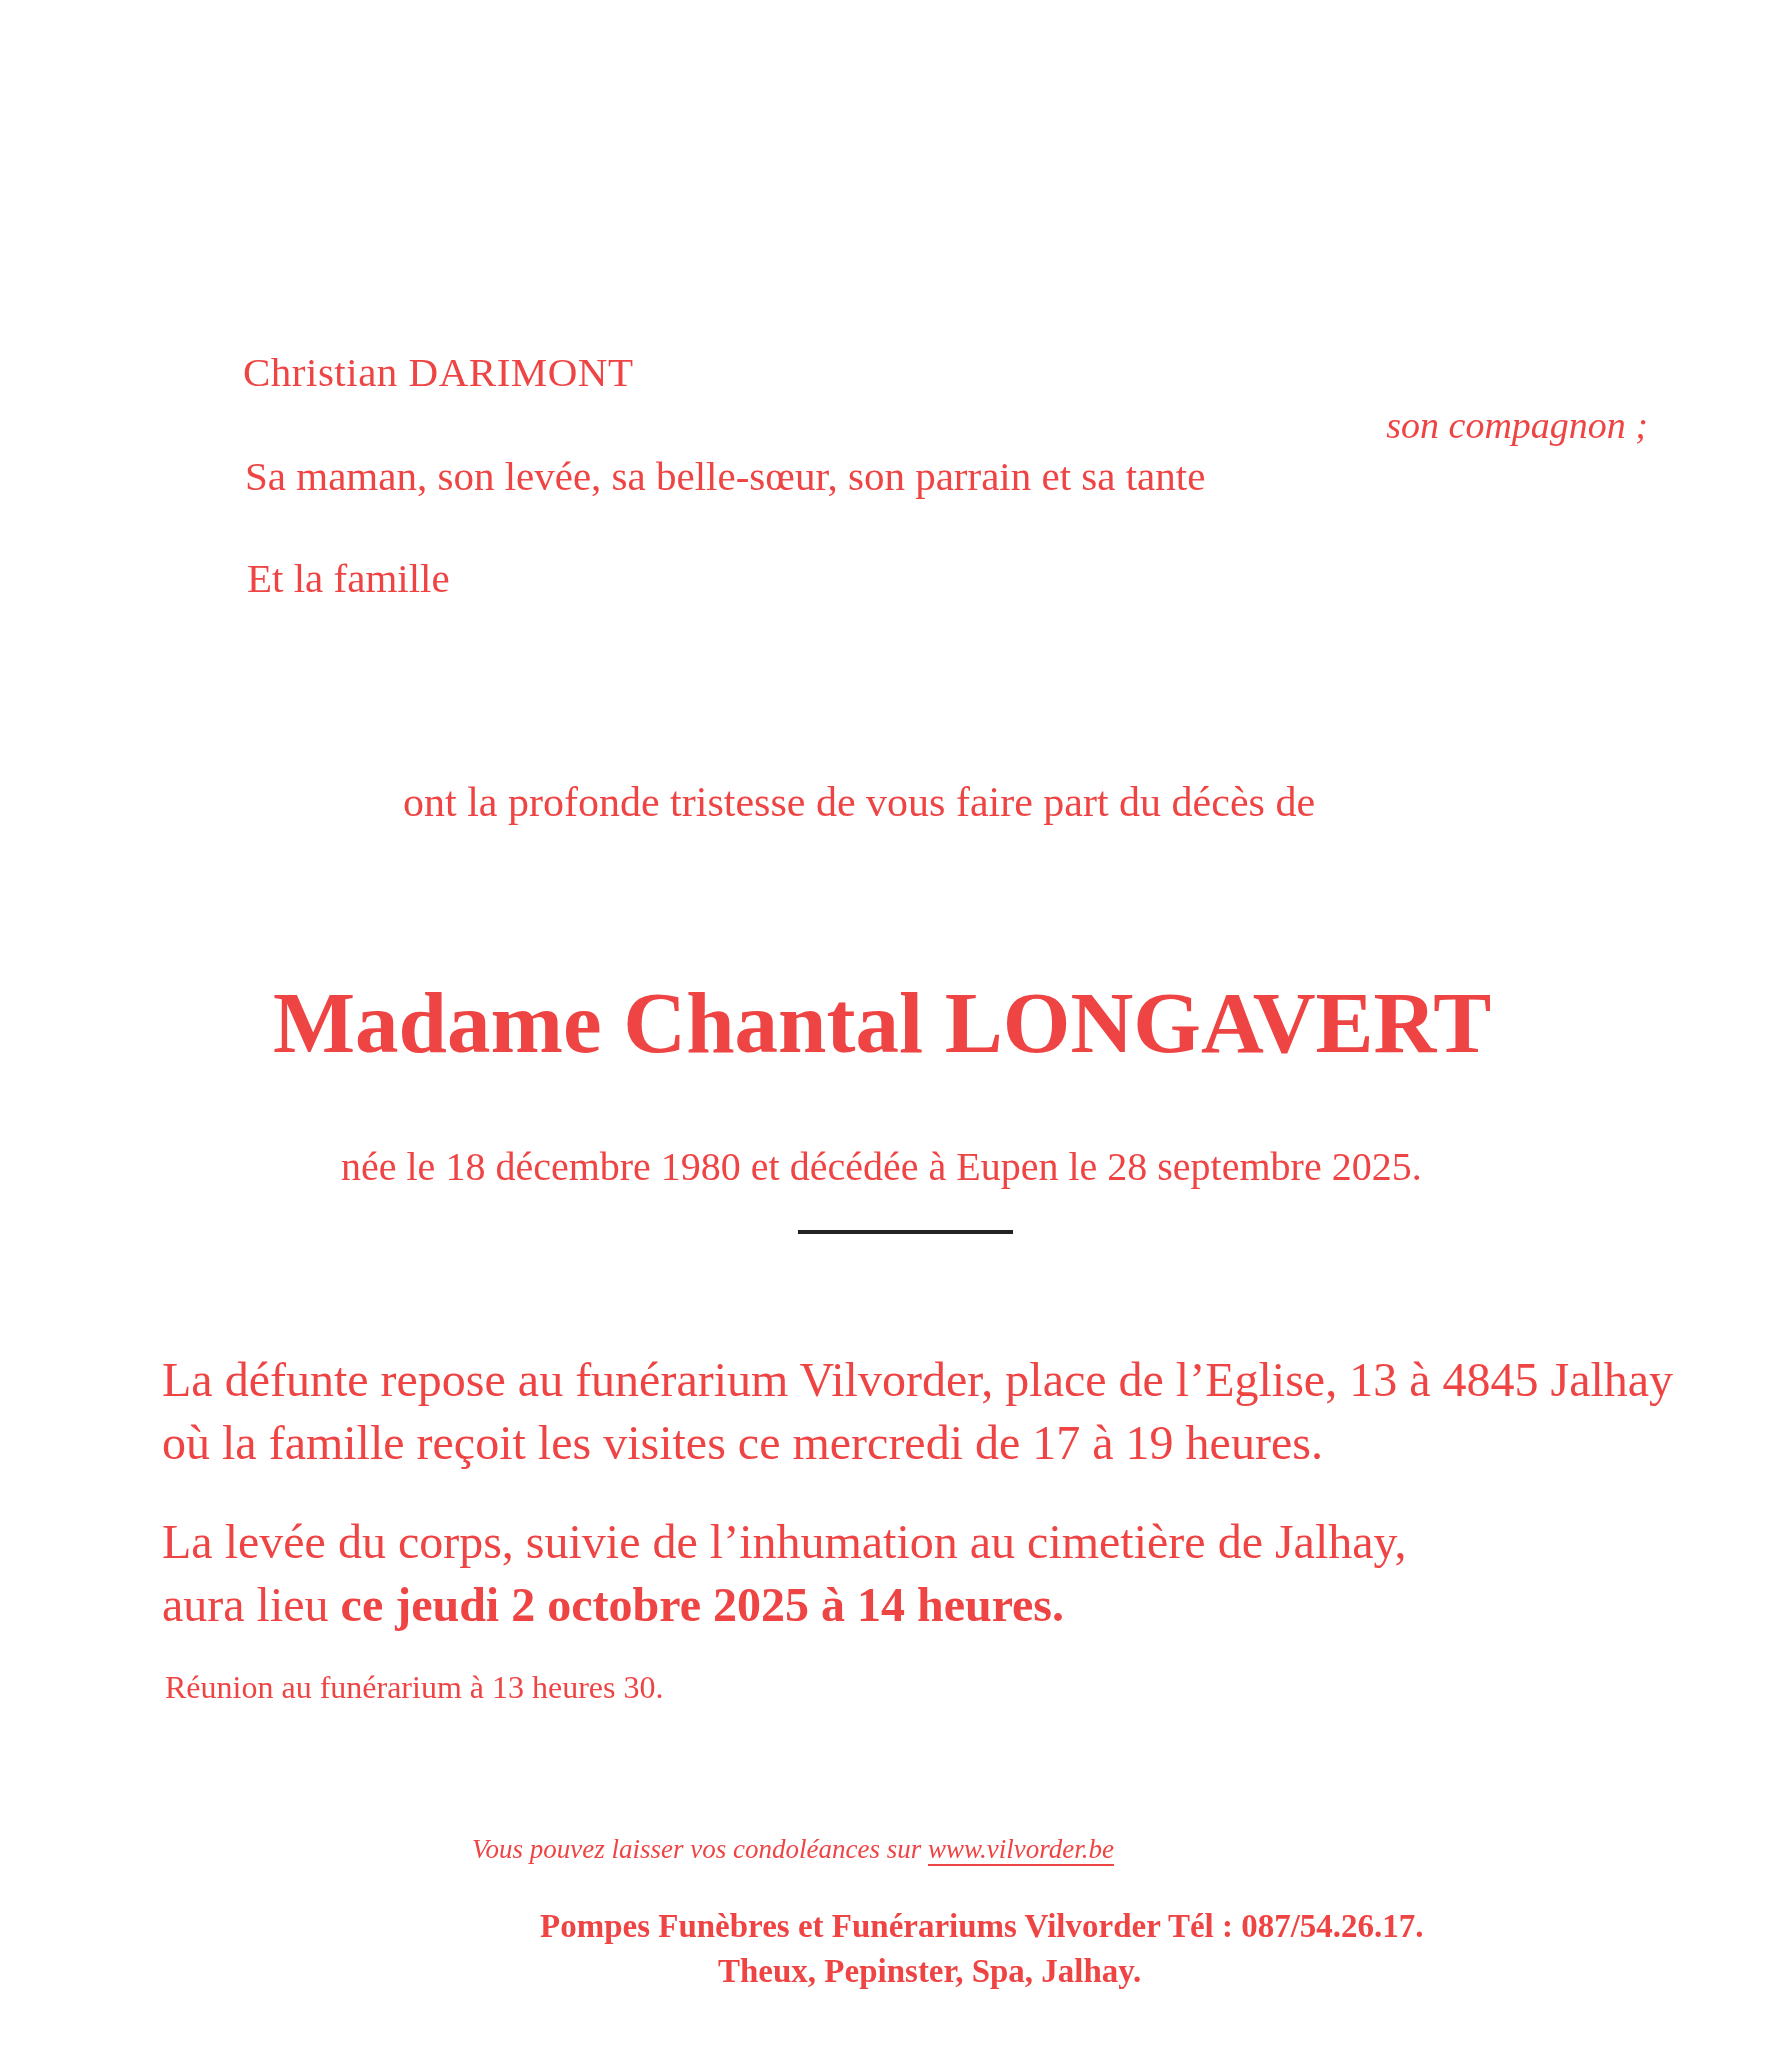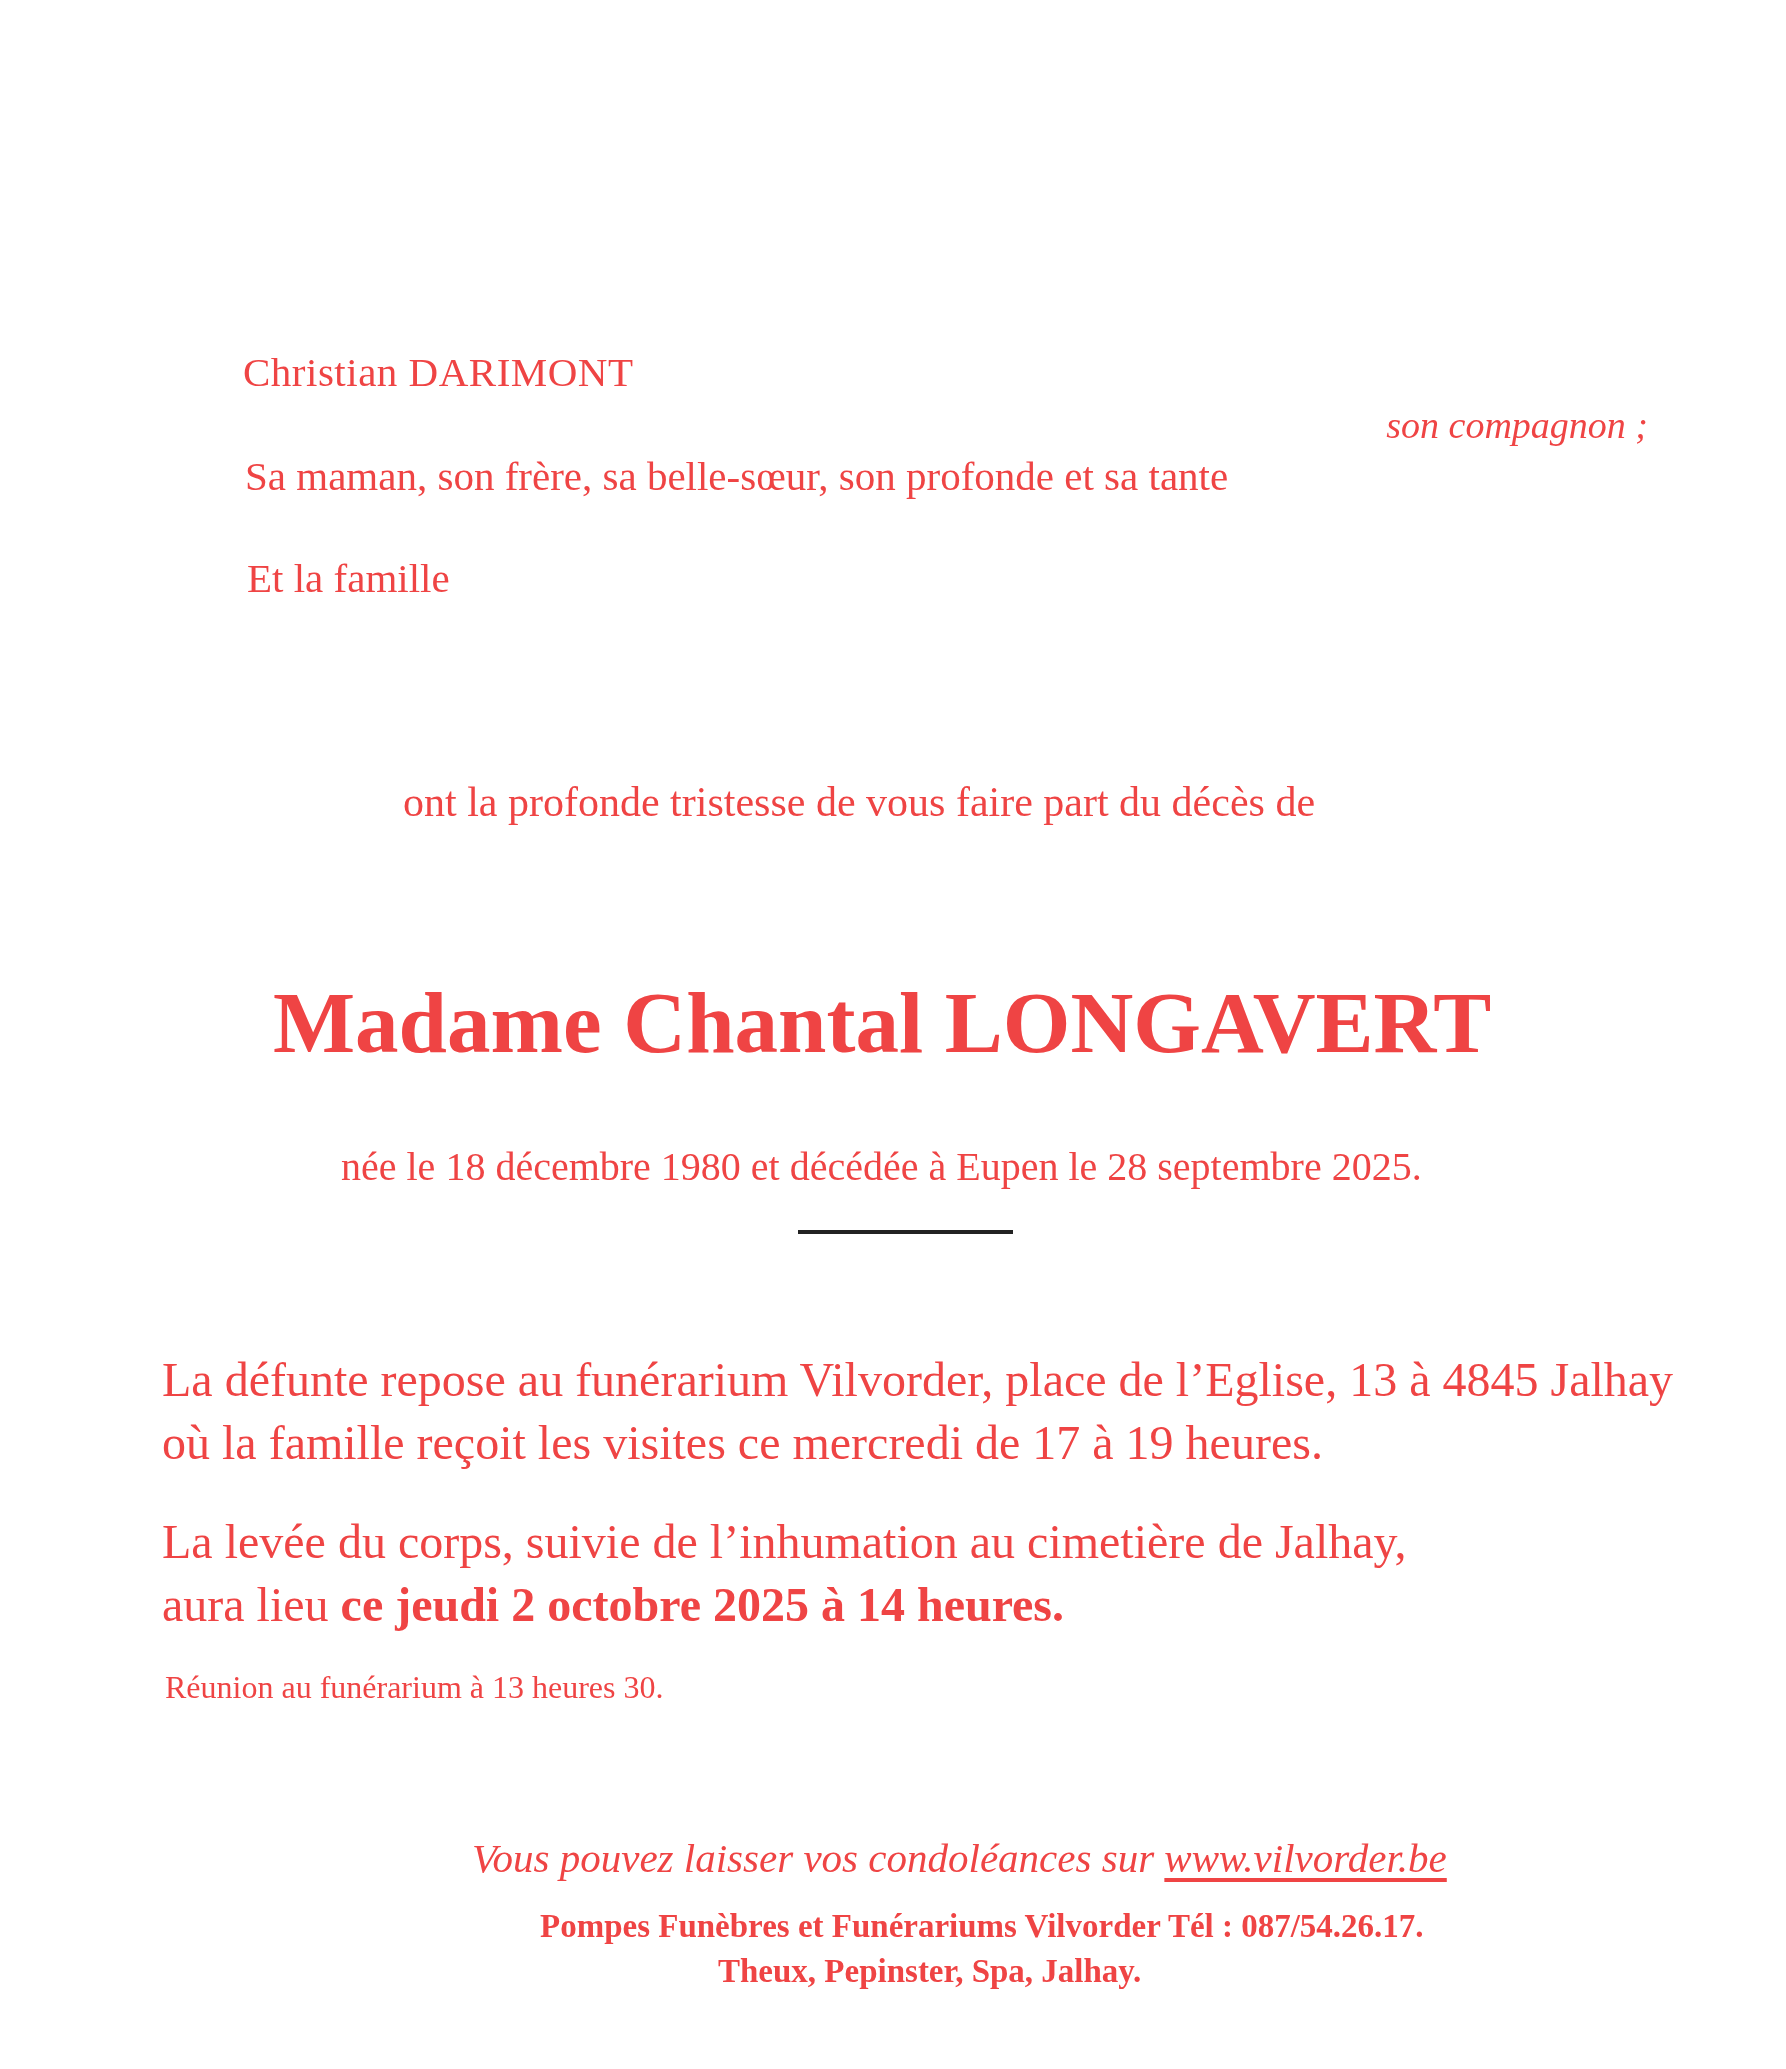--- a/index.html
+++ b/index.html
@@ -42,38 +42,38 @@
 
   .para { position: absolute; font-size: 48px; line-height: 63px; white-space: nowrap; }
   .visitation { left: 162px; top: 1348px; }
   .ceremony   { left: 162px; top: 1510px; }
   .meeting    { left: 165px; top: 1669px; font-size: 32px; }
 
   .bold { font-weight: bold; }
 
   .condolences {
     left: 472px; top: 1834px;
-    font-size: 41px;
+    font-size: 27px;
     font-style: italic;
   }
   .condolences .website { text-decoration: underline; text-underline-offset: 5.6px; }
 
   .footer-line1 { left: 540px; top: 1908px; font-size: 33px; font-weight: bold; }
   .footer-line2 { left: 708px; top: 1953px; font-size: 33px; font-weight: bold; margin-left: 10px; }
 </style>
 </head>
 <body>
 
 <div class="page">
 
   <div class="txt name-opening">Christian DARIMONT</div>
 
   <div class="txt relation">son compagnon ;</div>
 
-  <div class="txt relatives">Sa maman, son frère, sa belle-sœur, son profonde et sa tante</div>
+  <div class="txt relatives">Sa maman, son levée, sa belle-sœur, son parrain et sa tante</div>
 
   <div class="txt family-line">Et la famille</div>
 
   <div class="txt announcement">ont la profonde tristesse de vous faire part du décès de</div>
 
   <div class="txt deceased-name">Madame Chantal LONGAVERT</div>
 
   <div class="txt life-dates">née le 18 décembre 1980 et décédée à Eupen le 28 septembre 2025.</div>
 
   <div class="divider"></div>

